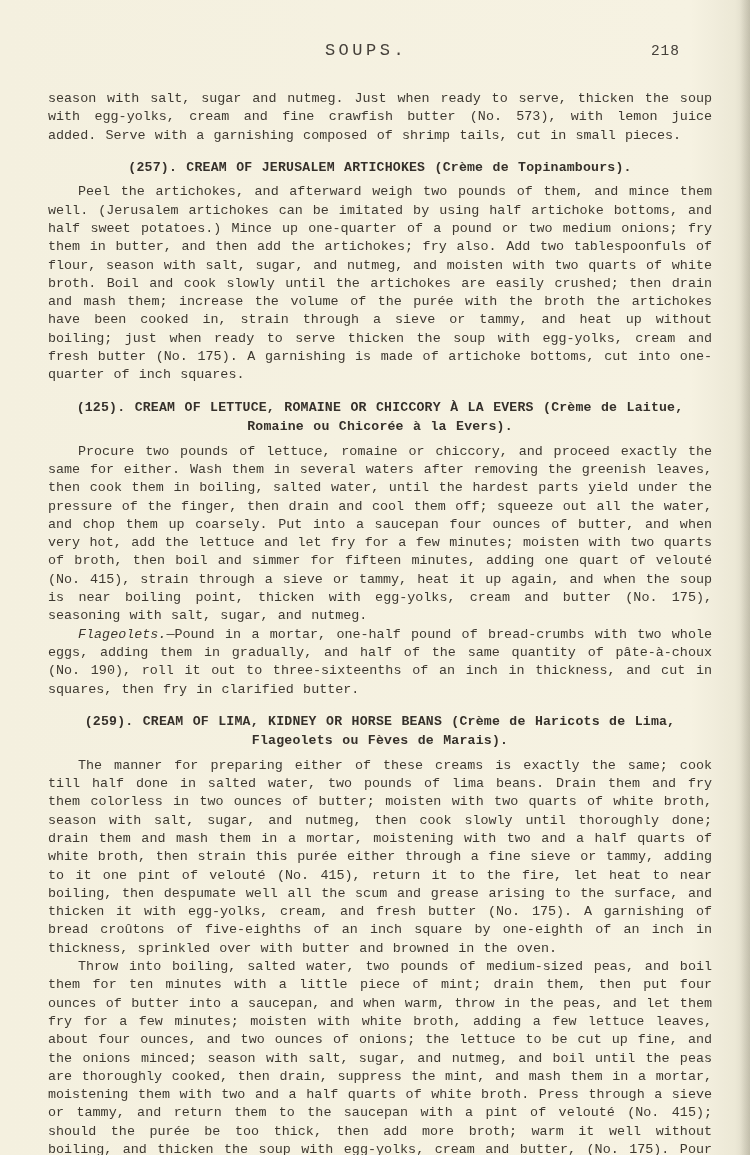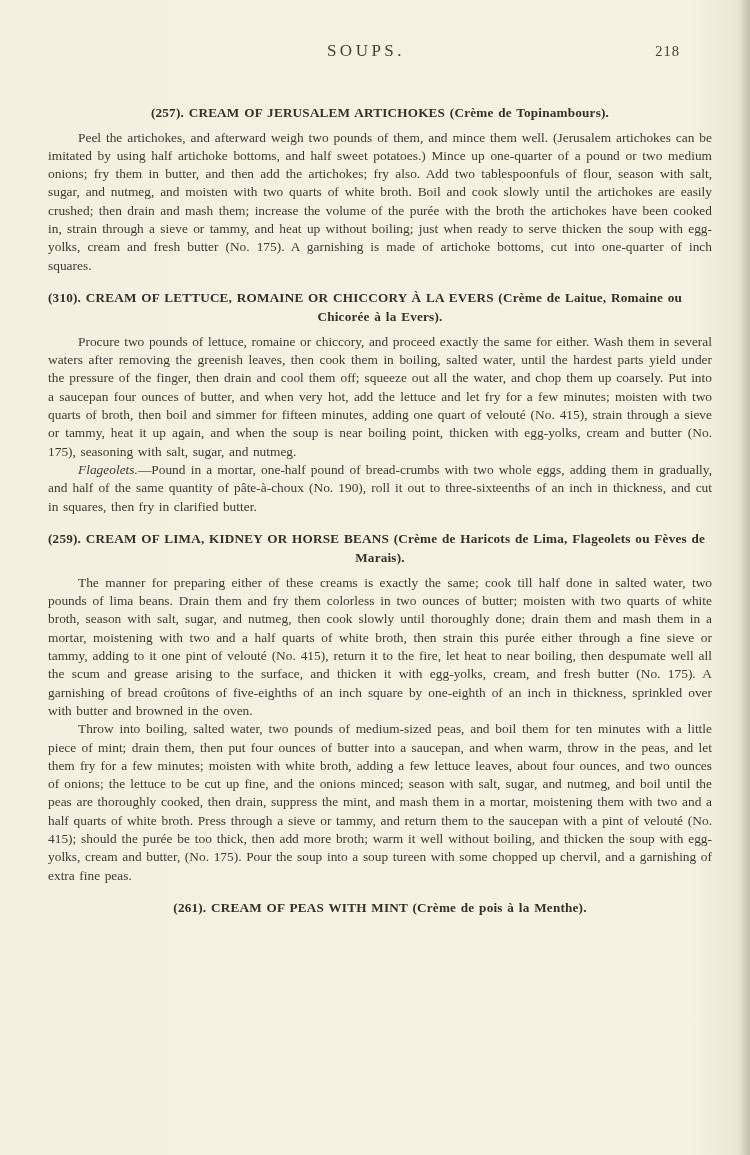--- a/index.html
+++ b/index.html
@@ -3,21 +3,21 @@
 <meta charset="utf-8">
 <style>
   html, body { margin: 0; padding: 0; background: #e6e2d0; }
   .page {
     position: relative;
     width: 750px;
     height: 1155px;
     margin: 0;
     background: linear-gradient(to right, #f4f0df 0%, #f6f2e2 92%, #ece8d6 98%, #d9d5c3 100%);
     overflow: hidden;
-    font-family: Liberation Serif, serif;
+    font-family: Liberation Mono, monospace;
     color: #3e3931;
   }
   .page-edge {
     position: absolute;
     top: 0; right: 0; bottom: 0;
     width: 10px;
     background: linear-gradient(to right, rgba(90,85,65,0) 0%, rgba(90,85,65,0.18) 100%);
     pointer-events: none;
   }
   .running-head {
@@ -56,46 +56,47 @@
   }
   .para {
     margin: 0;
     text-indent: 30px;
   }
   .para.no-indent { text-indent: 0; }
   .recipe-heading {
     font-size: 13.2px;
     line-height: 19.5px;
     font-weight: bold;
-    text-align: left;
+    text-align: center;
     text-align-last: center;
     margin: 13px 0 6px 0;
     color: #35302a;
     letter-spacing: 0.2px;
   }
   .garnish-lead { font-style: italic; }
 </style>
 </head>
 <body>
 
 <div class="page">
   <div class="page-edge"></div>
 
   <header class="running-head">
     <span class="head-title">SOUPS.</span>
     <span class="head-page">218</span>
   </header>
 
   <main class="text-block">
 
+    <p class="para no-indent">season with salt, sugar and nutmeg.  Just when ready to serve, thicken the soup with egg-yolks, cream and fine crawfish butter (No. 573), with lemon juice added.  Serve with a garnishing composed of shrimp tails, cut in small pieces.</p>
 
     <h2 class="recipe-heading">(257). CREAM OF JERUSALEM ARTICHOKES (Crème de Topinambours).</h2>
     <p class="para">Peel the artichokes, and afterward weigh two pounds of them, and mince them well.  (Jerusalem artichokes can be imitated by using half artichoke bottoms, and half sweet potatoes.)  Mince up one-quarter of a pound or two medium onions; fry them in butter, and then add the artichokes; fry also.  Add two tablespoonfuls of flour, season with salt, sugar, and nutmeg, and moisten with two quarts of white broth.  Boil and cook slowly until the artichokes are easily crushed; then drain and mash them; increase the volume of the purée with the broth the artichokes have been cooked in, strain through a sieve or tammy, and heat up without boiling; just when ready to serve thicken the soup with egg-yolks, cream and fresh butter (No. 175).  A garnishing is made of artichoke bottoms, cut into one-quarter of inch squares.</p>
 
-    <h2 class="recipe-heading">(310). CREAM OF LETTUCE, ROMAINE OR CHICCORY À LA EVERS (Crème de Laitue, Romaine ou Chicorée à la Evers).</h2>
+    <h2 class="recipe-heading">(125). CREAM OF LETTUCE, ROMAINE OR CHICCORY À LA EVERS (Crème de Laitue, Romaine ou Chicorée à la Evers).</h2>
     <p class="para">Procure two pounds of lettuce, romaine or chiccory, and proceed exactly the same for either. Wash them in several waters after removing the greenish leaves, then cook them in boiling, salted water, until the hardest parts yield under the pressure of the finger, then drain and cool them off; squeeze out all the water, and chop them up coarsely.  Put into a saucepan four ounces of butter, and when very hot, add the lettuce and let fry for a few minutes; moisten with two quarts of broth, then boil and simmer for fifteen minutes, adding one quart of velouté (No. 415), strain through a sieve or tammy, heat it up again, and when the soup is near boiling point, thicken with egg-yolks, cream and butter (No. 175), seasoning with salt, sugar, and nutmeg.</p>
     <p class="para"><i class="garnish-lead">Flageolets.</i><span>—Pound in a mortar, one-half pound of bread-crumbs with two whole eggs, adding them in gradually, and half of the same quantity of pâte-à-choux (No. 190), roll it out to three-sixteenths of an inch in thickness, and cut in squares, then fry in clarified butter.</span></p>
 
     <h2 class="recipe-heading">(259). CREAM OF LIMA, KIDNEY OR HORSE BEANS (Crème de Haricots de Lima, Flageolets ou Fèves de Marais).</h2>
     <p class="para">The manner for preparing either of these creams is exactly the same; cook till half done in salted water, two pounds of lima beans.  Drain them and fry them colorless in two ounces of butter; moisten with two quarts of white broth, season with salt, sugar, and nutmeg, then cook slowly until thoroughly done; drain them and mash them in a mortar, moistening with two and a half quarts of white broth, then strain this purée either through a fine sieve or tammy, adding to it one pint of velouté (No. 415), return it to the fire, let heat to near boiling, then despumate well all the scum and grease arising to the surface, and thicken it with egg-yolks, cream, and fresh butter (No. 175).  A garnishing of bread croûtons of five-eighths of an inch square by one-eighth of an inch in thickness, sprinkled over with butter and browned in the oven.</p>
 
     <p class="para">Throw into boiling, salted water, two pounds of medium-sized peas, and boil them for ten minutes with a little piece of mint; drain them, then put four ounces of butter into a saucepan, and when warm, throw in the peas, and let them fry for a few minutes; moisten with white broth, adding a few lettuce leaves, about four ounces, and two ounces of onions; the lettuce to be cut up fine, and the onions minced; season with salt, sugar, and nutmeg, and boil until the peas are thoroughly cooked, then drain, suppress the mint, and mash them in a mortar, moistening them with two and a half quarts of white broth.  Press through a sieve or tammy, and return them to the saucepan with a pint of velouté (No. 415); should the purée be too thick, then add more broth; warm it well without boiling, and thicken the soup with egg-yolks, cream and butter, (No. 175). Pour the soup into a soup tureen with some chopped up chervil, and a garnishing of extra fine peas.</p>
 
     <h2 class="recipe-heading">(261). CREAM OF PEAS WITH MINT (Crème de pois à la Menthe).</h2>
 

